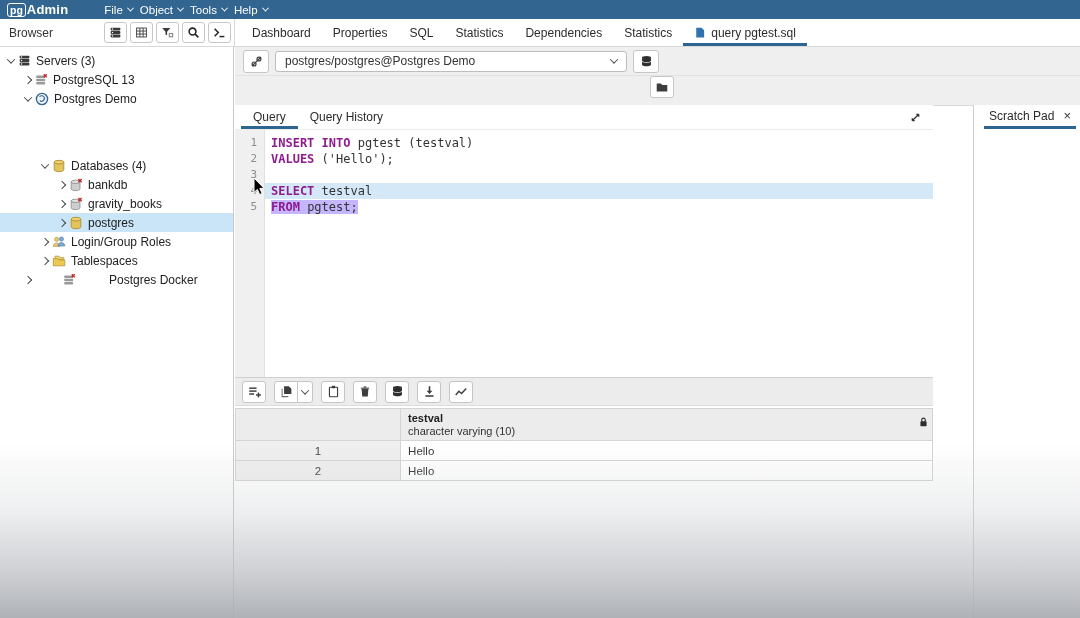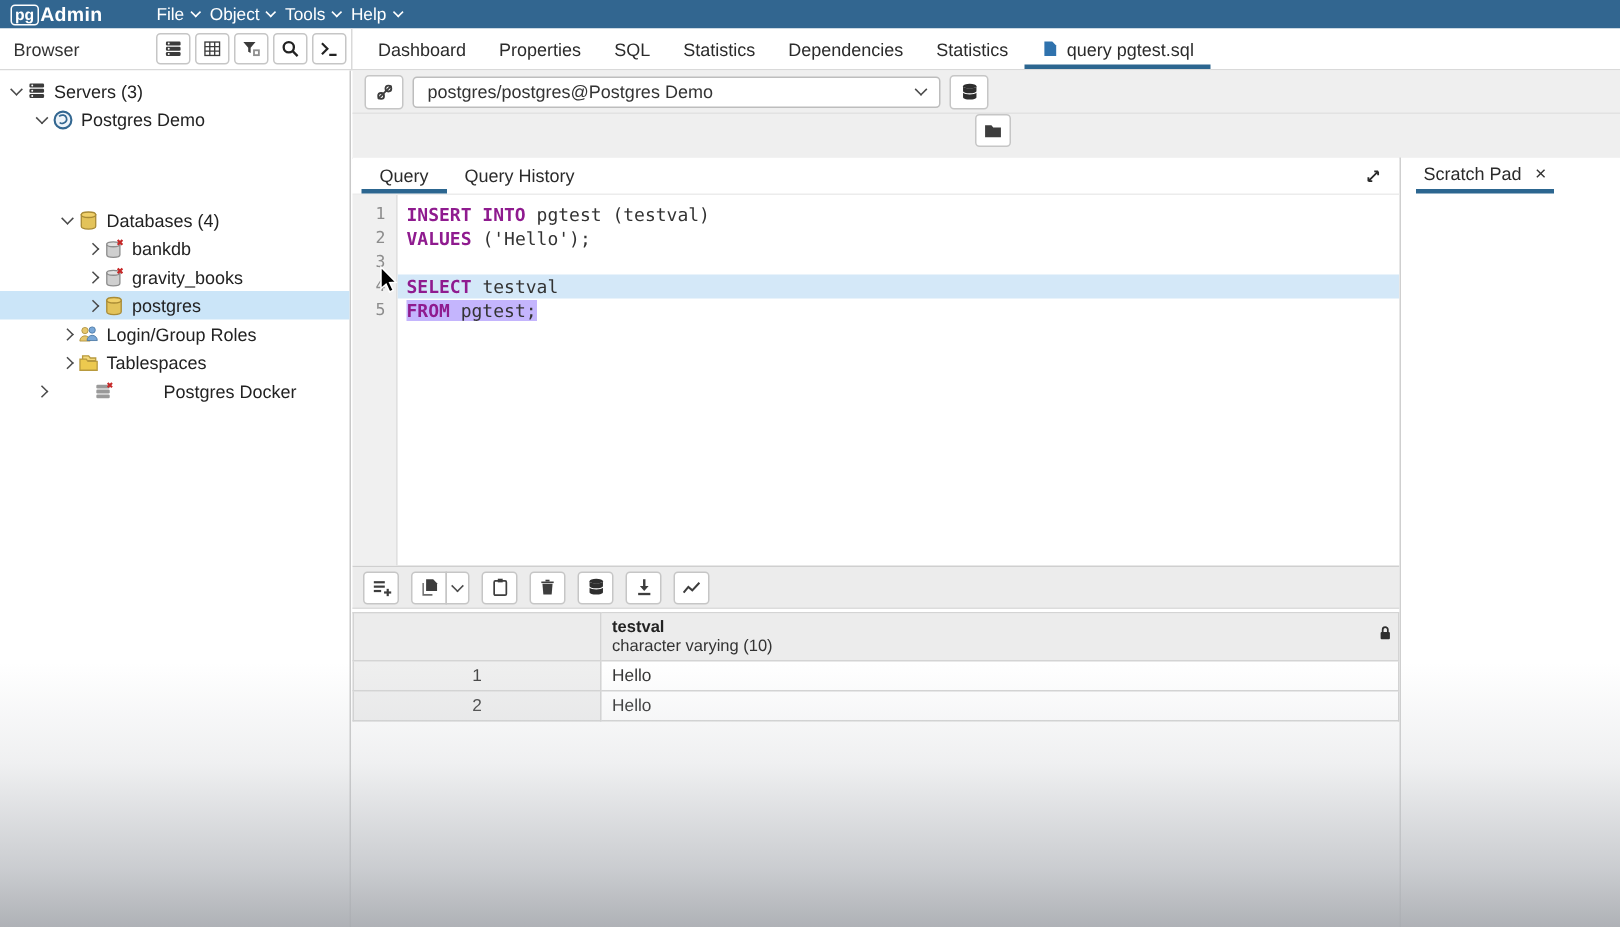--- a/index.html
+++ b/index.html
@@ -41,21 +41,21 @@
   .tb-btn{min-width:24px;height:22px;box-sizing:border-box;background:#fff;border:1px solid #c6c6c6;display:flex;align-items:center;justify-content:center;padding:0 3px;color:#333;}
   .btn-group .tb-btn+.tb-btn{margin-left:-1px;}
   .btn-group .tb-btn:first-child{border-radius:3px 0 0 3px;}
   .btn-group .tb-btn:last-child{border-radius:0 3px 3px 0;}
   .btn-group .tb-btn:only-child{border-radius:3px;}
   .tb-btn.narrow{min-width:16px;}
   .tb-btn.wide{width:88px;justify-content:space-between;padding:0 8px;}
   .tb-btn.disabled .icon svg{opacity:.65;}
   .tb-label{font-size:11.5px;color:#666;}
   
-  .work{position:absolute;top:58px;left:0;right:0;bottom:0;display:flex;}
+  .work{position:absolute;top:58px;left:0;right:0;bottom:0;display:flex;gap:40px;}
   .left-col{width:698px;flex:none;display:flex;flex-direction:column;}
   .editor-pane{height:273px;box-sizing:border-box;border-bottom:1px solid #cfcfcf;display:flex;flex-direction:column;background:#fff;}
   .editor-tabs{height:24px;flex:none;display:flex;align-items:stretch;border-bottom:1px solid #ececec;position:relative;padding-left:6px;}
   .etab{padding:0 12px;font-size:12px;color:#2b2b2b;display:flex;align-items:center;box-sizing:border-box;}
   .etab.active{border-bottom:3px solid #2c6690;padding-top:2px;}
   .expand-btn{position:absolute;right:10px;top:4px;width:16px;height:16px;display:flex;align-items:center;justify-content:center;}
   .editor-body{flex:1;display:flex;}
   .gutter{width:30px;flex:none;background:#f0f0f0;border-right:1px solid #e0e0e0;padding-top:5px;box-sizing:border-box;}
   .gnum{height:16px;font:11px/16px "DejaVu Sans Mono",monospace;color:#8d8d8d;text-align:right;padding-right:7px;}
   .code{flex:1;padding-top:5px;font:12px/16px "DejaVu Sans Mono",monospace;overflow:hidden;}
@@ -205,20 +205,36 @@
                 <rect x="2" y="10.6" width="12" height="3.4" rx="1"></rect>
               </g>
               <g fill="#fff">
                 <circle cx="4.3" cy="3.7" r=".8"></circle>
                 <circle cx="4.3" cy="8" r=".8"></circle>
                 <circle cx="4.3" cy="12.3" r=".8"></circle>
               </g>
             </svg>
           </span>
           <span class="tree-label">Servers (3)</span>
+        </div>
+        <div class="tree-row" style="padding-left: 21px;">
+          <span class="chv-wrap">
+            <span class="chv r"></span>
+          </span>
+          <span class="icon">
+            <svg viewBox="0 0 16 16" width="13" height="13">
+              <g fill="#9a9a9a">
+                <rect x="1.5" y="3" width="11" height="3.2" rx="1"></rect>
+                <rect x="1.5" y="7" width="11" height="3.2" rx="1"></rect>
+                <rect x="1.5" y="11" width="11" height="3.2" rx="1"></rect>
+              </g>
+              <path d="M10.8 1.6l3.6 3.6M14.4 1.6l-3.6 3.6" stroke="#c62828" stroke-width="1.7"></path>
+            </svg>
+          </span>
+          <span class="tree-label">PostgreSQL 13</span>
         </div>
         <div class="tree-row" style="padding-left: 21px;">
           <span class="chv-wrap">
             <span class="chv"></span>
           </span>
           <span class="icon">
             <svg viewBox="0 0 16 16" width="14" height="14">
               <circle cx="8" cy="8" r="6.4" fill="#eef4fa" stroke="#336791" stroke-width="1.6"></circle>
               <path d="M5 5.2c2.2-1.6 5-1 5.6 1 .5 1.7-.5 3.4-2 4.1-1.1.5-2.4.4-3.1-.4" fill="none" stroke="#336791" stroke-width="1.3"></path>
             </svg>

